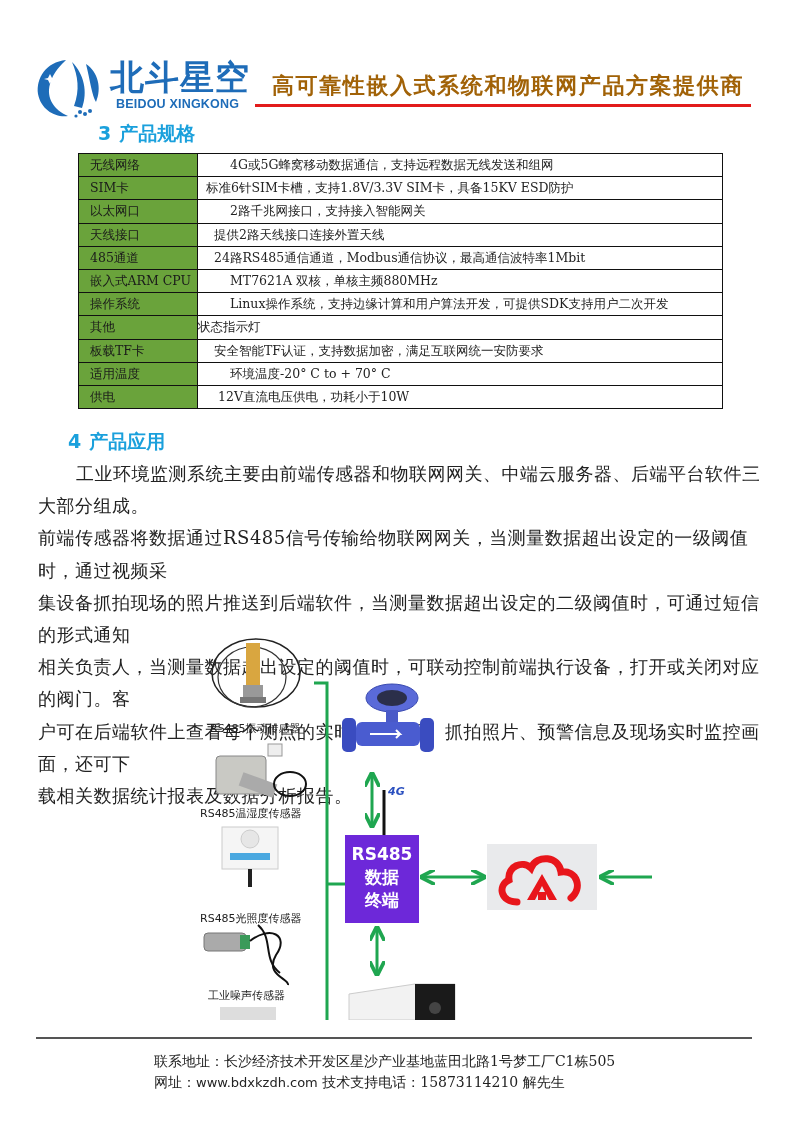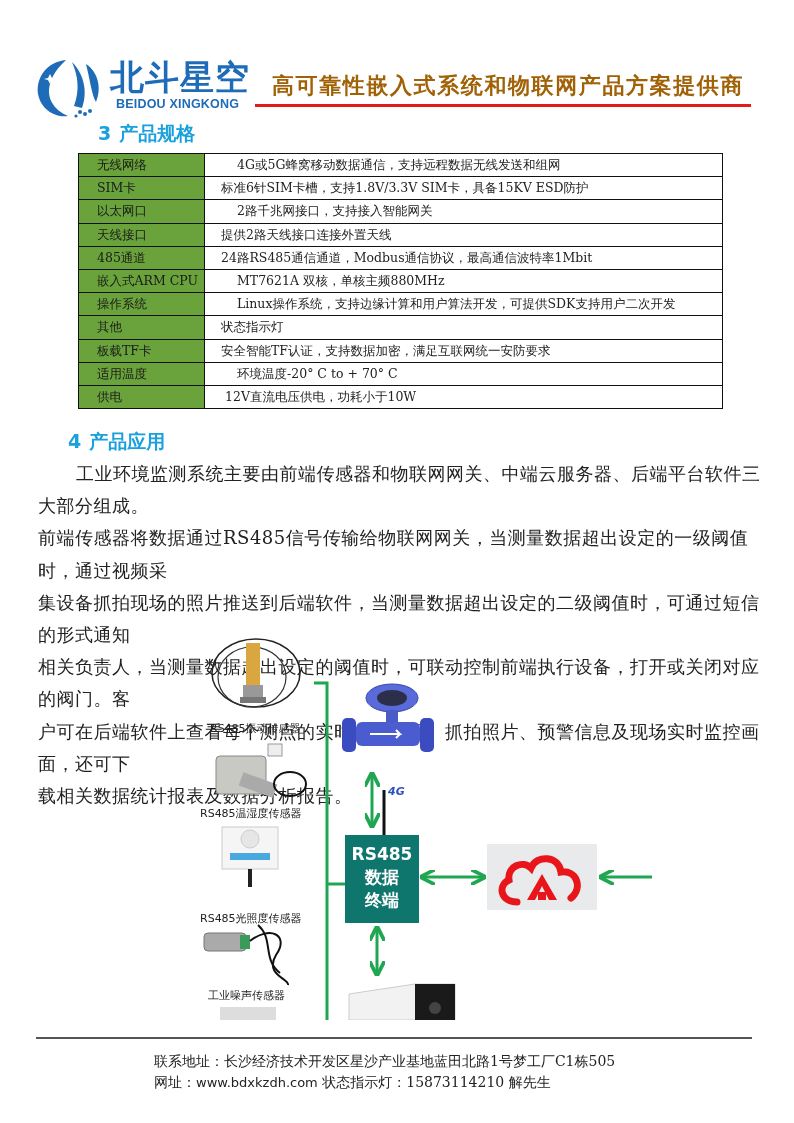--- a/index.html
+++ b/index.html
@@ -13,32 +13,32 @@
     .tagline { position: absolute; left: 272px; top: 71px; font-family: Liberation Sans, sans-serif; font-weight: bold; font-size: 22px; color: #a16207; letter-spacing: 1.6px; line-height: 30px; }
     .header-rule { position: absolute; left: 255px; top: 104px; width: 496px; height: 3px; background: #e21b1b; }
 
     
     .section-h { position: absolute; font-family: "DejaVu Sans", sans-serif; font-weight: bold; font-size: 19px; color: #1aa0dc; line-height: 24px; }
     .section-h .num { margin-right: 8px; }
 
     
     .spec-table { position: absolute; left: 78px; top: 153px; width: 645px; border-collapse: collapse; }
     .spec-table td { border: 1.5px solid #111; height: 23.2px; font-size: 12.5px; line-height: 18px; padding: 0 6px; font-family: "DejaVu Serif", serif; white-space: nowrap; }
-    .spec-table td.k { width: 106px; background: #6aa33b; color: #1a1a1a; padding-left: 18px; }
+    .spec-table td.k { width: 106px; background: #6aa33b; color: #1a1a1a; padding-left: 11px; }
     .spec-table td.v { background: #fff; color: #222; padding-left: 32px; }
 
     
     .para { position: absolute; left: 38px; top: 458px; width: 724px; font-size: 18px; line-height: 32.2px; color: #222; letter-spacing: 0.5px; }
     .para p { margin: 0; }
     .para .indent { display: inline-block; width: 38px; }
 
     
     .diagram { position: absolute; left: 190px; top: 635px; width: 470px; height: 385px; }
     .sensor-label { position: absolute; font-family: "DejaVu Sans", sans-serif; font-size: 11px; color: #222; white-space: nowrap; }
-    .terminal { position: absolute; left: 155px; top: 200px; width: 74px; height: 88px; background: #0f766e; color: #fff; font-family: "DejaVu Sans", sans-serif; font-weight: bold; font-size: 17px; line-height: 23px; text-align: center; padding-top: 8px; }
+    .terminal { position: absolute; left: 155px; top: 200px; width: 74px; height: 88px; background: #6d28d9; color: #fff; font-family: "DejaVu Sans", sans-serif; font-weight: bold; font-size: 17px; line-height: 23px; text-align: center; padding-top: 8px; }
     .terminal span { display: block; }
     .cloud-box { position: absolute; left: 297px; top: 209px; width: 110px; height: 66px; background: #e9eaec; }
     .badge-4g { position: absolute; left: 198px; top: 150px; font-family: "DejaVu Sans", sans-serif; font-weight: bold; font-style: italic; font-size: 11px; color: #2a4fbf; }
 
     
     .footer-rule { position: absolute; left: 36px; top: 1037px; width: 716px; height: 2px; background: #555; }
     .footer { position: absolute; left: 154px; top: 1051px; font-size: 14px; line-height: 21px; color: #222; }
     .footer .url { font-family: "DejaVu Sans", sans-serif; font-size: 13px; }
   </style>
 </head>
@@ -64,21 +64,21 @@
 </div>
 
 <table class="spec-table">
   <tbody>
     <tr>
         <td class="k">无线网络</td>
         <td class="v">4G或5G蜂窝移动数据通信，支持远程数据无线发送和组网</td>
       </tr>
     <tr>
         <td class="k">SIM卡</td>
-        <td class="v" style="padding-left:16px">标准6针SIM卡槽，支持1.8V/3.3V SIM卡，具备15KV ESD防护</td>
+        <td class="v" style="padding-left:8px">标准6针SIM卡槽，支持1.8V/3.3V SIM卡，具备15KV ESD防护</td>
       </tr>
     <tr>
         <td class="k">以太网口</td>
         <td class="v">2路千兆网接口，支持接入智能网关</td>
       </tr>
     <tr>
         <td class="k">天线接口</td>
         <td class="v" style="padding-left:16px">提供2路天线接口连接外置天线</td>
       </tr>
     <tr>
@@ -88,21 +88,21 @@
     <tr>
         <td class="k">嵌入式ARM CPU</td>
         <td class="v">MT7621A 双核，单核主频880MHz</td>
       </tr>
     <tr>
         <td class="k">操作系统</td>
         <td class="v">Linux操作系统，支持边缘计算和用户算法开发，可提供SDK支持用户二次开发</td>
       </tr>
     <tr>
         <td class="k">其他</td>
-        <td class="v" style="padding-left:16px">状态指示灯</td>
+        <td class="v" style="padding-left:0">状态指示灯</td>
       </tr>
     <tr>
         <td class="k">板载TF卡</td>
         <td class="v" style="padding-left:16px">安全智能TF认证，支持数据加密，满足互联网统一安防要求</td>
       </tr>
     <tr>
         <td class="k">适用温度</td>
         <td class="v">环境温度-20° C  to  + 70° C</td>
       </tr>
     <tr>
@@ -213,16 +213,16 @@
     <path d="M70 4 L110 4 L110 40 L70 40 Z" fill="#1a1a1a"></path>
     <circle cx="90" cy="28" r="6" fill="#444"></circle>
   </svg>
 </div>
 
 <div class="footer-rule"></div>
 <div class="footer">
   <div>联系地址：长沙经济技术开发区星沙产业基地蓝田北路1号梦工厂C1栋505</div>
   <div>
     <span>网址：</span><span class="url">www.bdxkzdh.com</span>
-    <span>状态指示灯：</span><span>15873114210</span>
+    <span>技术支持电话：</span><span>15873114210</span>
     <span>解先生</span>
   </div>
 </div>
 
 </body></html>

